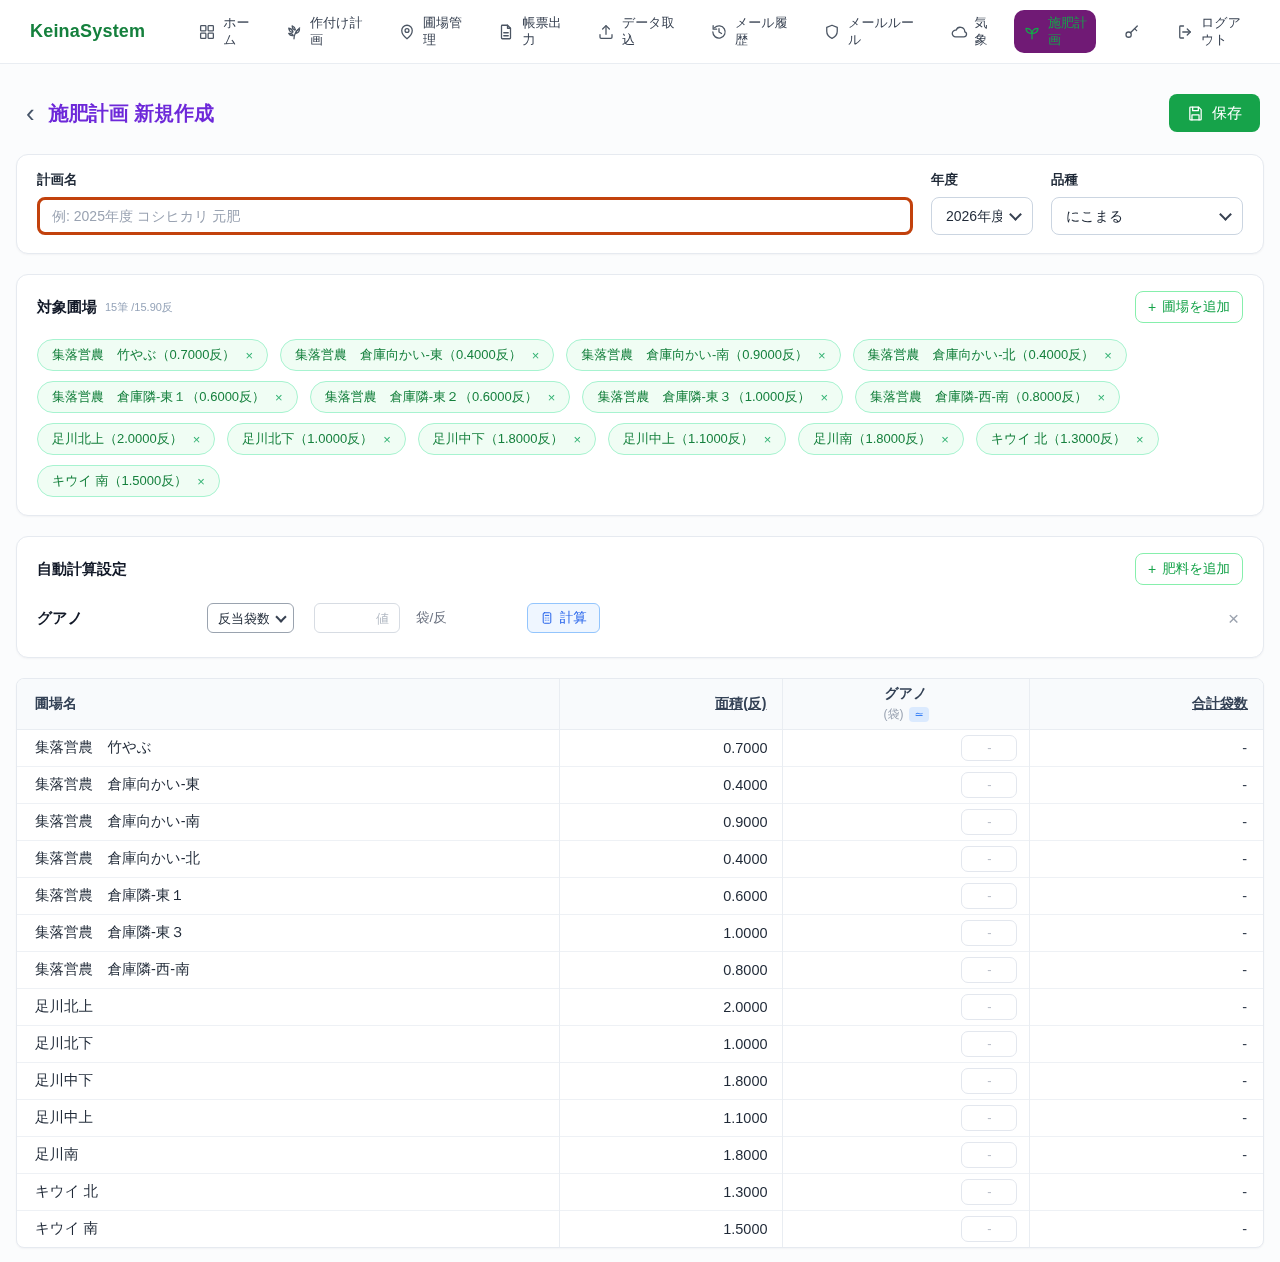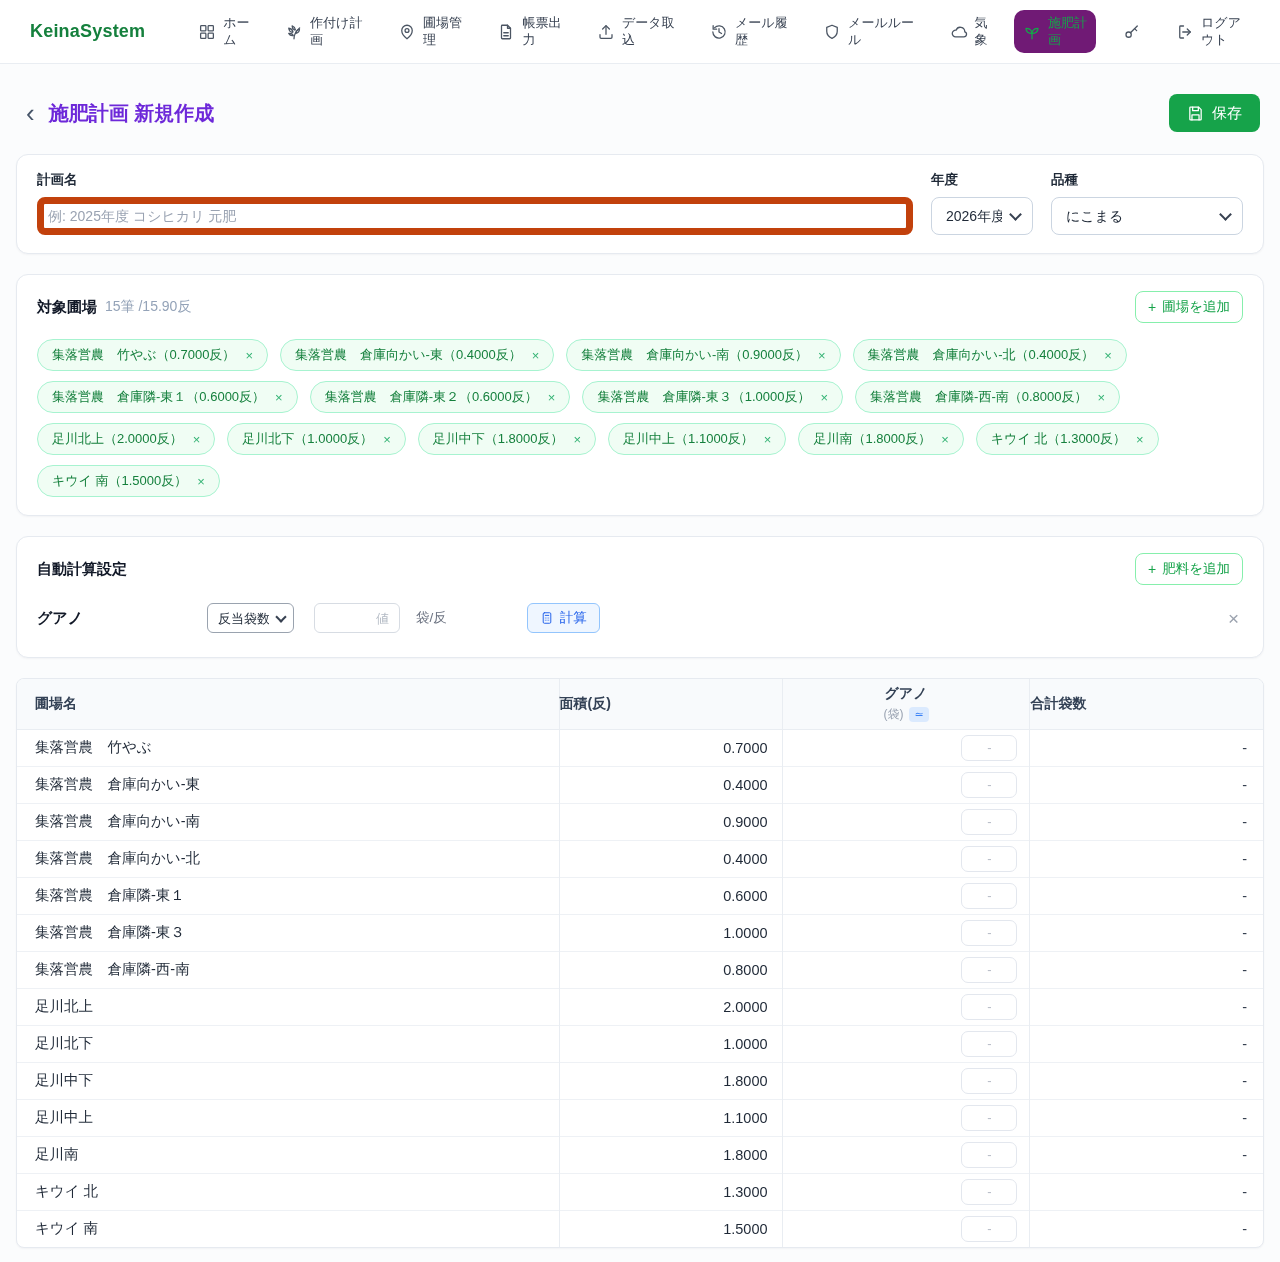--- a/index.html
+++ b/index.html
@@ -36,42 +36,42 @@
   .save-btn svg { width:17px; height:17px; fill:none; stroke:#fff; stroke-width:1.8; stroke-linecap:round; stroke-linejoin:round; }
   .card {
     background:#fff; border:1px solid #e6eaf0; border-radius:12px;
     box-shadow:0 1px 2px rgba(15,23,42,.04);
     padding:16px 20px 18px; margin-bottom:20px;
   }
   
   .form-row { display:flex; gap:18px; }
   .fld-label { display:block; font-size:13.5px; font-weight:700; color:#1f2937; margin-bottom:8px; }
   .text-input {
-    width:100%; height:38px; border:7px solid #c2410c; border-radius:8px;
-    padding:0 4px; font-size:14px; font-family:inherit; color:#1f2937; background:#fff;
+    width:100%; height:38px; border:3px solid #c2410c; border-radius:8px;
+    padding:0 12px; font-size:14px; font-family:inherit; color:#1f2937; background:#fff;
   }
   .text-input::placeholder { color:#9aa3b2; }
   .sel-wrap { position:relative; }
   .sel-wrap::after {
     content:""; position:absolute; right:13px; top:calc(50% - 6px);
     width:7px; height:7px; border-right:2px solid #374151; border-bottom:2px solid #374151;
     transform:rotate(45deg); pointer-events:none;
   }
   select {
     appearance:none; -webkit-appearance:none; width:100%; height:38px;
     border:1px solid #cbd5e1; border-radius:8px; background:#fff;
     padding:0 30px 0 14px; font-size:14px; font-family:inherit; color:#1f2937; cursor:pointer;
   }
   .grow { flex:1; }
   .w-year { width:102px; }
   .w-variety { width:192px; }
   
   .sec-head { display:flex; align-items:center; }
   .sec-title { font-size:15px; font-weight:700; color:#111827; }
-  .sec-sub { font-size:14px; color:#94a3b8; margin-left:8px; }
+  .sec-sub { font-size:11px; color:#94a3b8; margin-left:8px; }
   .add-btn {
     margin-left:auto; display:inline-flex; align-items:center; gap:6px;
     background:#fff; border:1px solid #86efac; color:#16a34a; border-radius:8px;
     padding:6px 12px; font-size:13.5px; font-family:inherit; cursor:pointer;
   }
   .add-btn .plus { font-size:14px; line-height:1; }
   
   .chips { display:flex; flex-wrap:wrap; gap:10px 12px; margin-top:16px; }
   .chip {
     display:inline-flex; align-items:center; gap:10px;
@@ -102,21 +102,21 @@
   .table-card { padding:0; overflow:hidden; border-radius:8px; margin-bottom:0; }
   table { width:100%; border-collapse:collapse; table-layout:fixed; }
   col.c1{width:43.5%} col.c2{width:17.9%} col.c3{width:19.9%} col.c4{width:18.7%}
   thead th {
     background:#f8fafc; height:50px; font-size:14px; font-weight:700; color:#334155;
     vertical-align:middle; border-bottom:1px solid #e9edf2;
   }
   th,td { border-left:1px solid #e9edf2; }
   th:first-child, td:first-child { border-left:none; }
   th.h-field { text-align:left; padding-left:18px; }
-  th.h-area, th.h-total { text-align:left; padding-right:15px; }
+  th.h-area, th.h-total { text-align:right; padding-right:15px;text-decoration:underline; }
   th.h-fert { text-align:center; }
   .h-fert-sub { margin-top:3px; font-size:12px; font-weight:400; color:#9aa3b2; display:flex; align-items:center; justify-content:center; gap:6px; }
   .approx-badge { background:#dbeafe; color:#3b82f6; border-radius:4px; font-size:11px; padding:1px 5px; }
   tbody td { height:37px; border-top:1px solid #eef1f5; font-size:14.5px; color:#1f2937; vertical-align:middle; }
   tbody tr:first-child td { border-top:none; }
   td.c-name { padding-left:18px; }
   td.c-area { text-align:right; padding-right:14px; }
   td.c-input { text-align:right; padding-right:12px; }
   td.c-total { text-align:right; padding-right:16px; color:#374151; }
   .cell-input {

